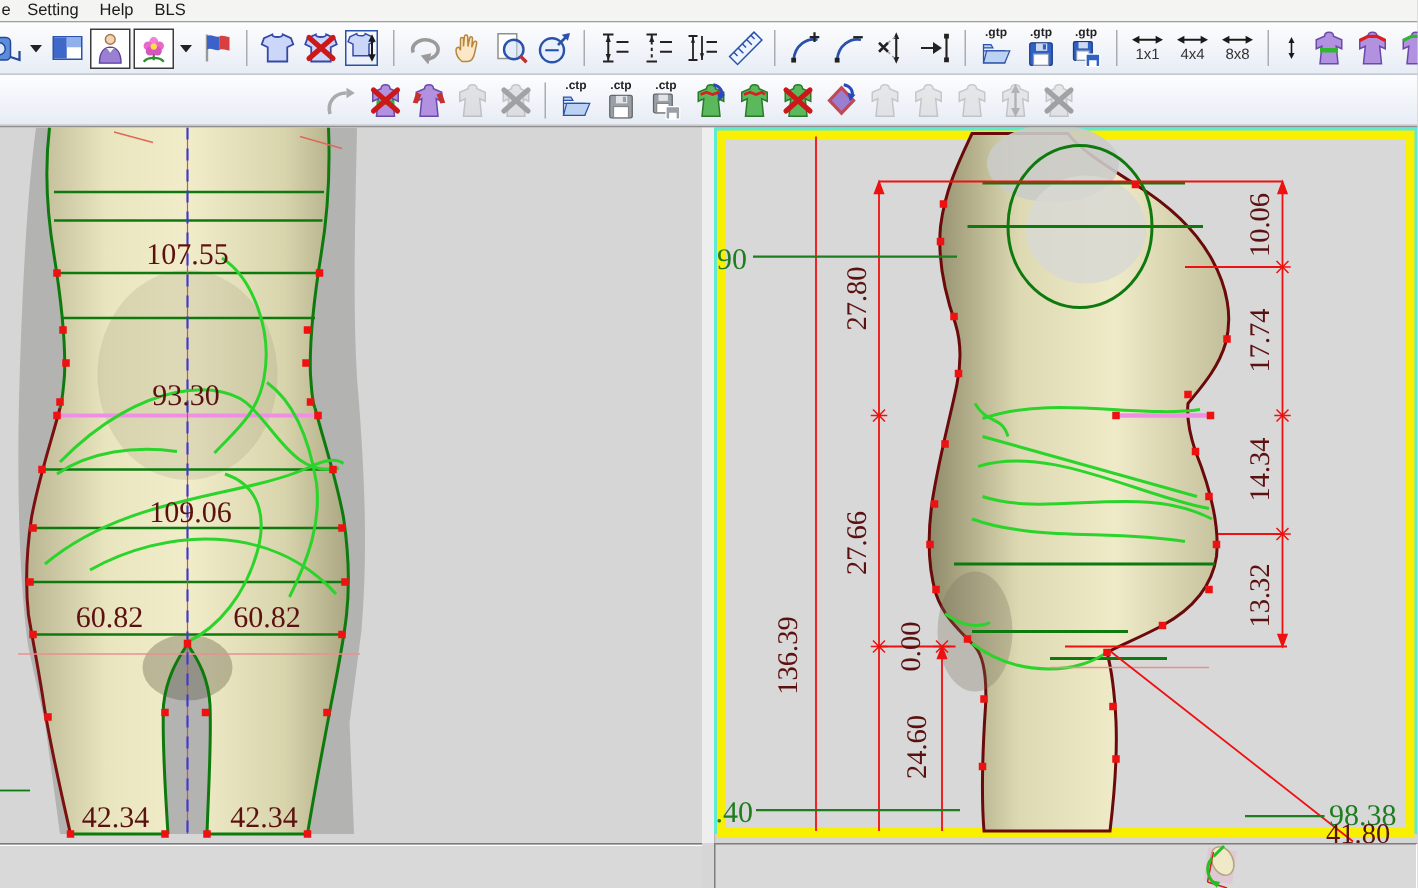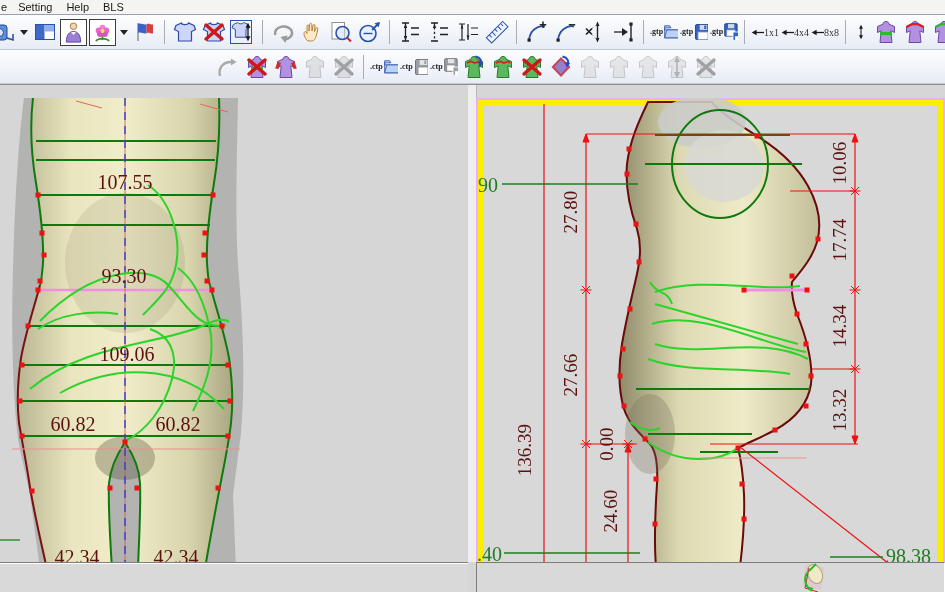--- a/index.html
+++ b/index.html
@@ -11,31 +11,31 @@
   .menu-item.partial{padding:0 4px 0 1px;}
   .toolbar{display:flex;align-items:center;background:linear-gradient(#fdfdfe,#e7ecf5);
            border-bottom:1px solid #c3c9d2;gap:2px;padding:0 1px;}
   .tb1{height:34px;}
   .tb2{height:33px;justify-content:center;}
   .tbtn{width:27px;height:29px;display:flex;align-items:center;justify-content:center;flex:0 0 auto;}
   .tbtn svg{display:block;}
   .framed{border:1px solid #3c3c3c;background:#fff;width:25px;height:25px;}
   .sep{width:1px;height:24px;background:#a8adb5;margin:0 4px;flex:0 0 auto;}
   .caret{width:11px;height:29px;display:flex;align-items:center;justify-content:center;flex:0 0 auto;}
-  .icon-col{display:flex;flex-direction:row;align-items:center;justify-content:center;
-            width:28px;height:32px;flex:0 0 auto;font-family:Liberation Serif, serif;}
+  .icon-col{display:flex;flex-direction:column;align-items:center;justify-content:center;
+            width:28px;height:32px;flex:0 0 auto;}
   .ficon-label{font-size:8px;font-weight:bold;color:#222;line-height:8px;}
   .gicon-label{font-size:10px;color:#333;line-height:10px;margin-top:1px;}
   .disabled{opacity:.45;filter:grayscale(1);}
   .clip-left{margin-left:-12px;}
   .main{position:relative;width:945px;height:509px;border-top:1px solid #8f8f8f;background:#d6d6d6;}
-  .view{position:absolute;top:13px;text-decoration:underline;}
+  .view{position:absolute;top:0;text-decoration:underline;}
   .left-view{left:0;width:468px;height:477px;background:#d6d6d6;}
   .vdivider{position:absolute;left:468px;top:0;width:8px;height:477px;background:#eeeeee;border-right:1px solid #b8b8b8;}
-  .right-view{left:476px;width:469px;height:471px;background:#f0abfc;}
+  .right-view{left:476px;width:469px;height:471px;background:#5eead4;}
   .bottom-strip{position:absolute;top:477px;height:32px;background:#d9d9d9;}
   .bs-left{left:0;width:468px;border-top:1px solid #7d7d7d;box-shadow:inset 0 1px 0 #ffffff;}
   .bs-right{left:476px;width:469px;border:1px solid;border-color:#7d7d7d #ffffff #ffffff #7d7d7d;box-sizing:border-box;}
   .mini-fig{position:absolute;left:318px;top:0px;}
   svg text{font-family:"Liberation Serif",serif;}
 </style>
 </head>
 <body>
 
 <svg width="0" height="0" style="position:absolute" aria-hidden="true">

